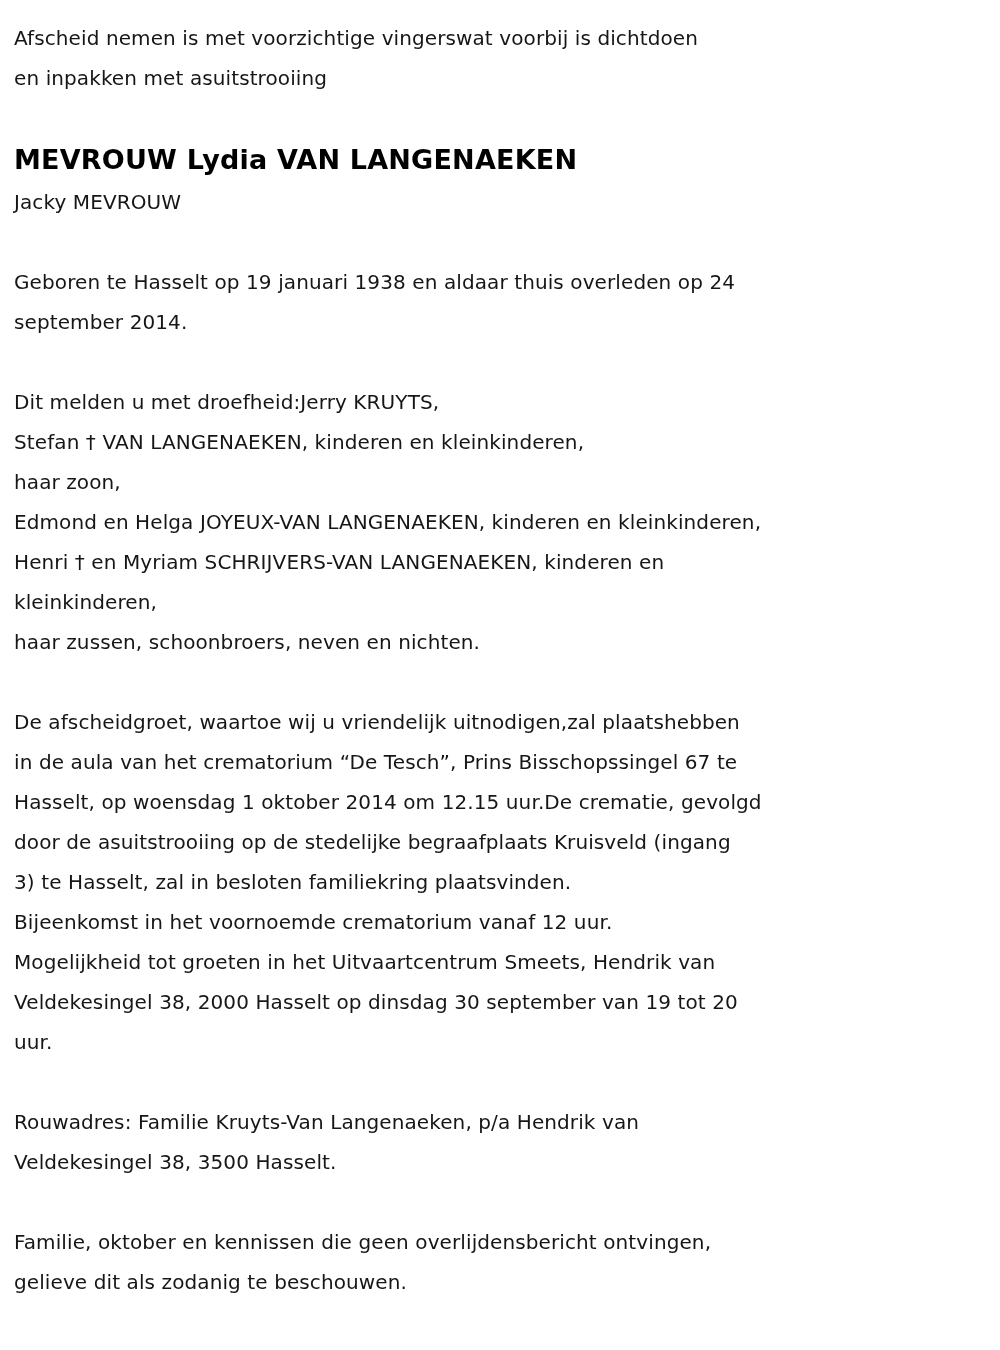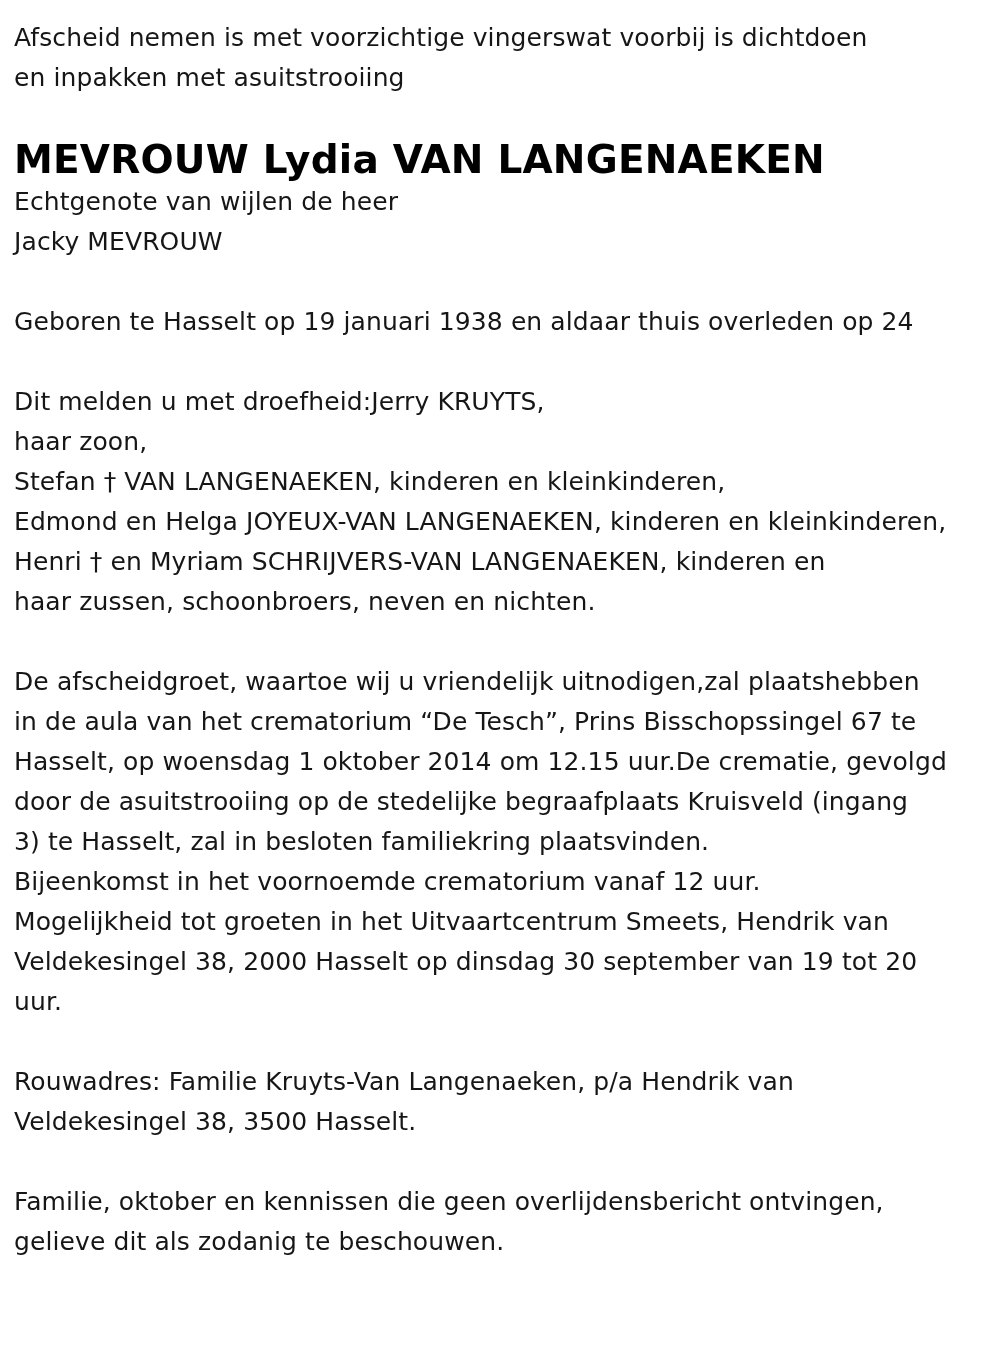--- a/index.html
+++ b/index.html
@@ -14,31 +14,31 @@
     color: #1a1a1a;
   }
   .page {
     width: 1000px;
     min-height: 1350px;
     box-sizing: border-box;
     padding: 18px 30px 20px 14px;
     background: #ffffff;
   }
   .block {
-    font-size: 25px;
+    font-size: 20px;
     line-height: 40px;
     color: #161616;
     font-weight: 400;
     letter-spacing: 0.1px;
   }
   .spacer {
     height: 40px;
   }
   .name-heading {
-    font-size: 39px;
+    font-size: 27px;
     line-height: 44px;
     font-weight: 700;
     color: #000000;
     letter-spacing: 0.2px;
   }
   .line {
     display: block;
     white-space: pre-wrap;
   }
 </style>
@@ -50,38 +50,39 @@
   <div class="block">
     <span class="line">Afscheid nemen is met voorzichtige vingerswat voorbij is dichtdoen</span>
     <span class="line">en inpakken met asuitstrooiing</span>
   </div>
 
   <div class="spacer"></div>
 
   <div class="name-heading">MEVROUW Lydia VAN LANGENAEKEN</div>
 
   <div class="block">
-    <span class="line">Echtgenote van wijlen de heer</span>
     <span class="line">Jacky MEVROUW</span>
   </div>
 
   <div class="spacer"></div>
 
   <div class="block">
     <span class="line">Geboren te Hasselt op 19 januari 1938 en aldaar thuis overleden op 24</span>
+    <span class="line">september 2014.</span>
   </div>
 
   <div class="spacer"></div>
 
   <div class="block">
     <span class="line">Dit melden u met droefheid:Jerry KRUYTS,</span>
+    <span class="line">Stefan † VAN LANGENAEKEN, kinderen en kleinkinderen,</span>
     <span class="line">haar zoon,</span>
-    <span class="line">Stefan † VAN LANGENAEKEN, kinderen en kleinkinderen,</span>
     <span class="line">Edmond en Helga JOYEUX-VAN LANGENAEKEN, kinderen en kleinkinderen,</span>
     <span class="line">Henri † en Myriam SCHRIJVERS-VAN LANGENAEKEN, kinderen en</span>
+    <span class="line">kleinkinderen,</span>
     <span class="line">haar zussen, schoonbroers, neven en nichten.</span>
   </div>
 
   <div class="spacer"></div>
 
   <div class="block">
     <span class="line">De afscheidgroet, waartoe wij u vriendelijk uitnodigen,zal plaatshebben</span>
     <span class="line">in de aula van het crematorium “De Tesch”, Prins Bisschopssingel 67 te</span>
     <span class="line">Hasselt, op woensdag 1 oktober 2014 om 12.15 uur.De crematie, gevolgd</span>
     <span class="line">door de asuitstrooiing op de stedelijke begraafplaats Kruisveld (ingang</span>

